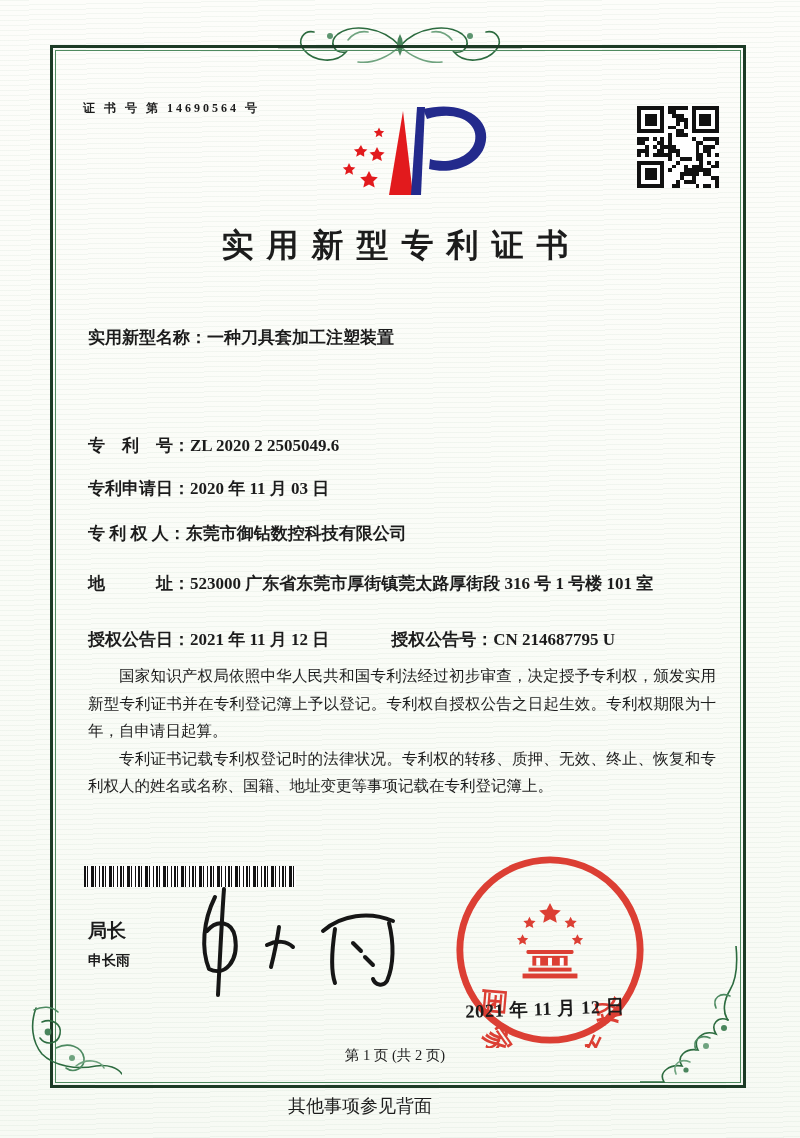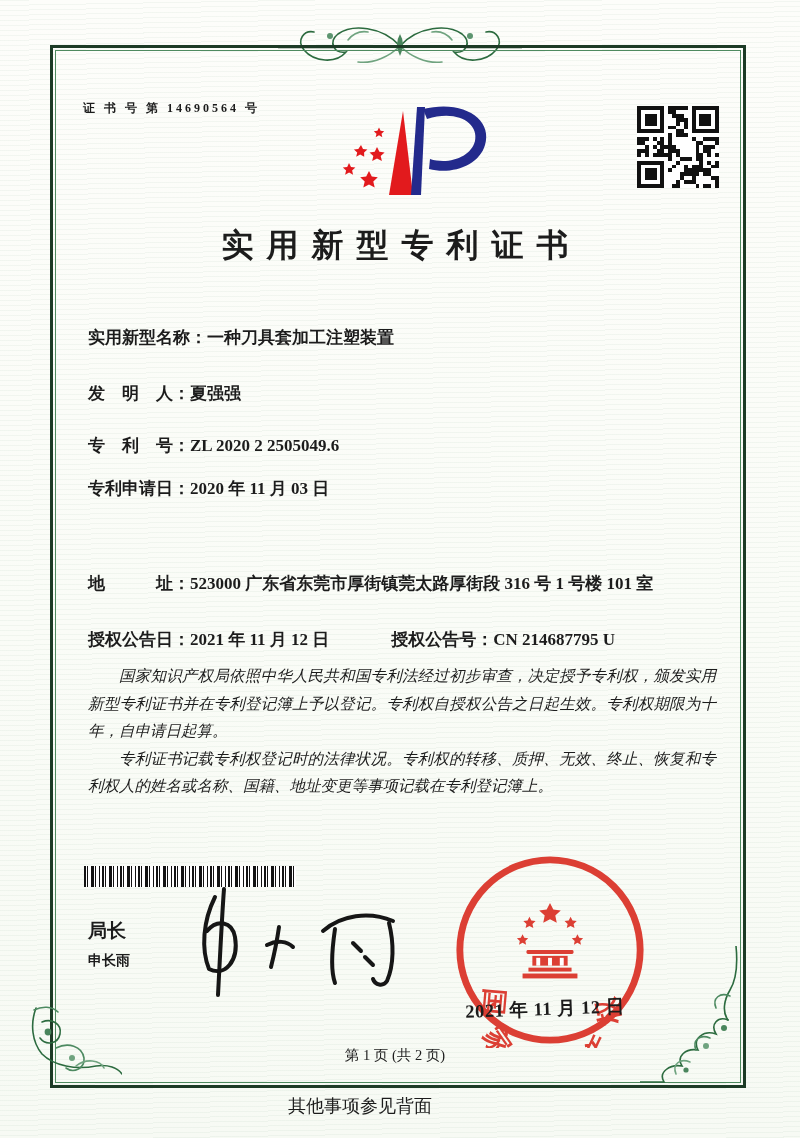--- a/index.html
+++ b/index.html
@@ -18,21 +18,21 @@
   .title{left:50px;top:224px;width:690px;text-align:center;font-size:32px;
     font-weight:700;letter-spacing:13px;text-indent:13px;}
   .row{left:88px;width:630px;font-size:17px;font-weight:600;display:flex;line-height:1.45;text-align:right;}
   .row .lbl{white-space:pre;flex:0 0 auto;}
   .row .val{white-space:pre-wrap;}
   .r1{top:326px}.r2{top:382px}.r3{top:434px}.r4{top:477px}.r5{top:522px}
   .r6{top:572px}.r6 .val{max-width:545px;}
   .r7{top:628px}
   .pair2{margin-left:62px;display:flex;}
   .body-text{left:88px;top:662px;width:628px;font-size:15.5px;line-height:1.78;
-    text-align:justify;font-weight:500;font-style:italic;}
+    text-align:justify;font-weight:500;}
   .body-text p{margin:0;text-indent:2em;}
   .barcode{left:84px;top:866px;width:212px;height:21px;
     background:repeating-linear-gradient(90deg,
       #121212 0 2px,#fff 2px 3px,#121212 3px 4px,#fff 4px 7px,
       #121212 7px 10px,#fff 10px 11px,#121212 11px 12px,#fff 12px 15px,
       #121212 15px 16px,#fff 16px 18px);}
   .chief-label{left:88px;top:918px;font-size:19px;font-weight:700;
     font-family:"Liberation Sans","DejaVu Sans",sans-serif;}
   .chief-name{left:88px;top:952px;font-size:14px;font-weight:700;
     font-family:"Liberation Sans","DejaVu Sans",sans-serif;}
@@ -248,31 +248,31 @@
         <rect x="2" y="16" width="3" height="3" fill="#111"></rect>
       </g>
   </svg>
 
   <div class="abs title">实用新型专利证书</div>
 
   <div class="abs row r1">
     <span class="lbl">实用新型名称：</span>
     <span class="val">一种刀具套加工注塑装置</span>
   </div>
-  <div class="abs row r2">
-    <span class="lbl">发　明　人：</span>
-    <span class="val">夏强强</span>
-  </div>
   <div class="abs row r3">
     <span class="lbl">专　利　号：</span>
     <span class="val">ZL 2020 2 2505049.6</span>
   </div>
   <div class="abs row r4">
     <span class="lbl">专利申请日：</span>
     <span class="val">2020 年 11 月 03 日</span>
+  </div>
+  <div class="abs row r5">
+    <span class="lbl">专 利 权 人：</span>
+    <span class="val">东莞市御钻数控科技有限公司</span>
   </div>
   <div class="abs row r6">
     <span class="lbl">地　　　址：</span>
     <span class="val">523000 广东省东莞市厚街镇莞太路厚街段 316 号 1 号楼 101 室</span>
   </div>
   <div class="abs row r7">
     <span class="lbl">授权公告日：</span>
     <span class="val">2021 年 11 月 12 日</span>
     <span class="pair2">
       <span class="lbl">授权公告号：</span>

